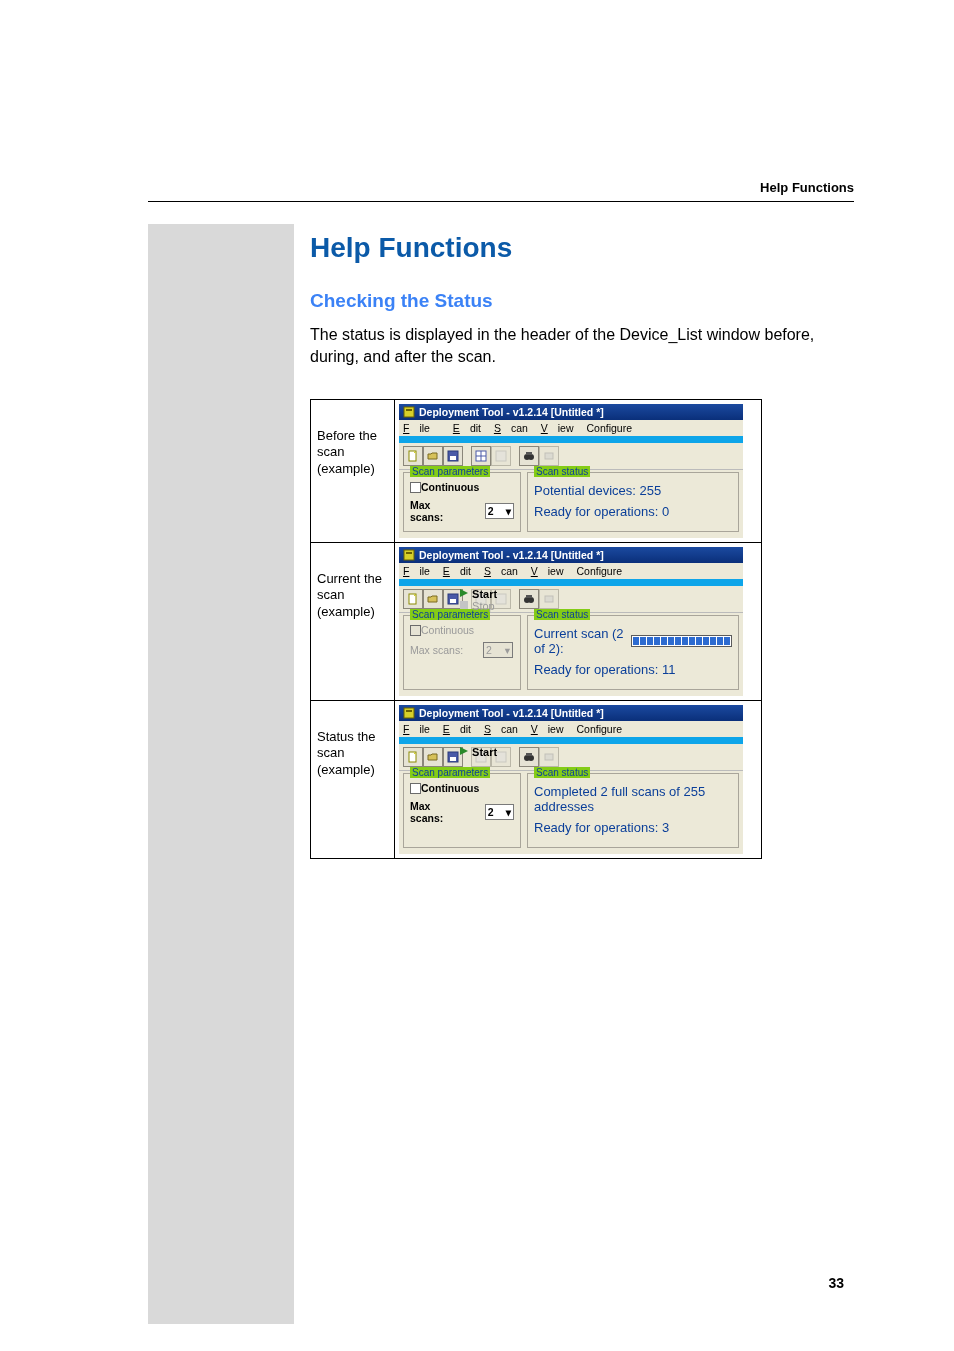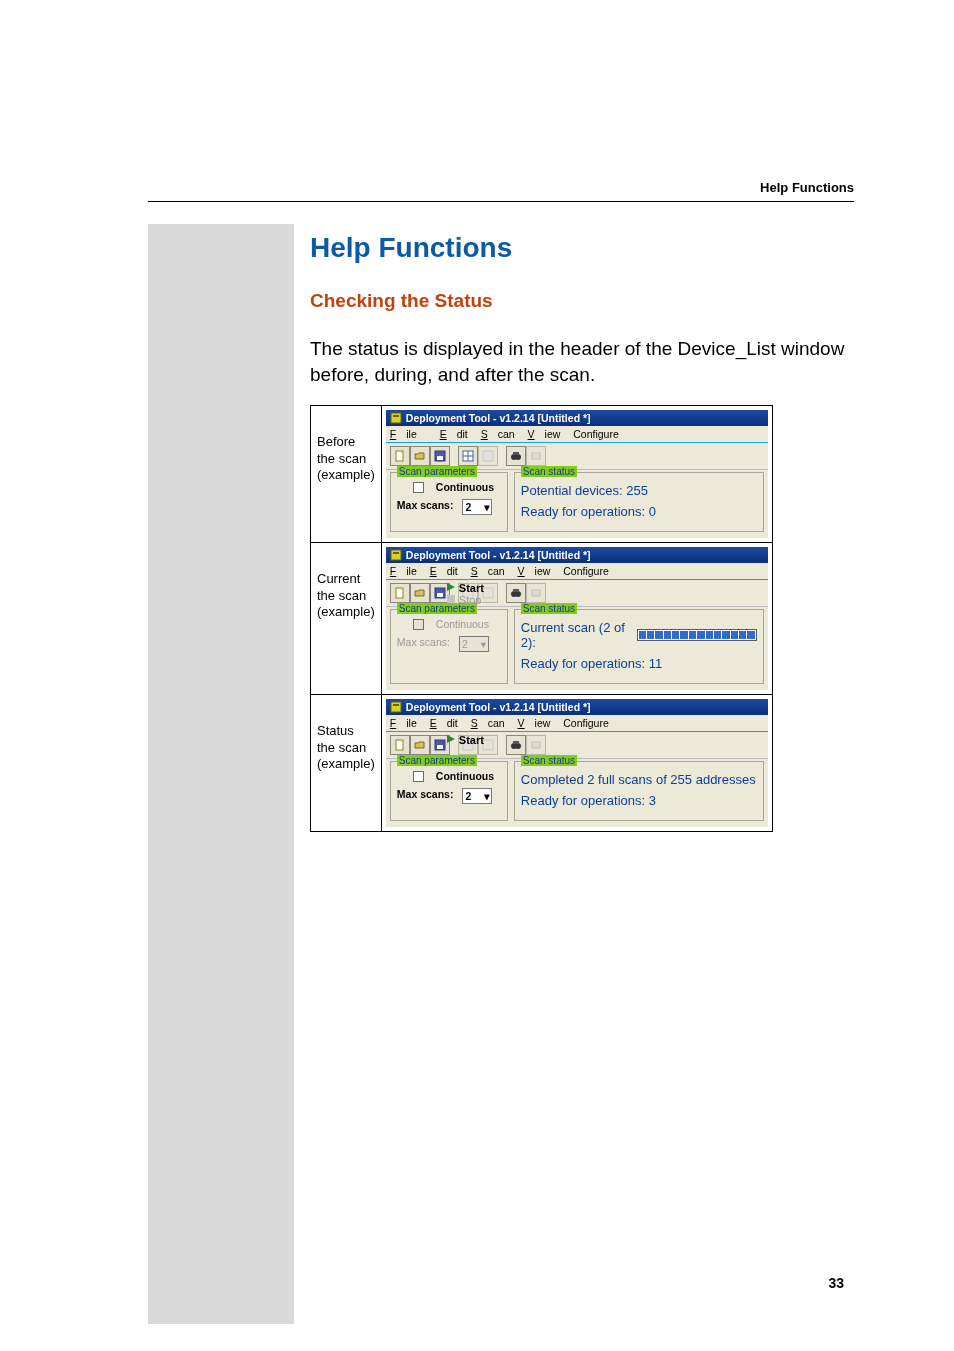--- a/index.html
+++ b/index.html
@@ -35,28 +35,28 @@
     margin-left: 310px;
     padding-top: 30px;
   }
   h1 {
     color: #0b5aa8;
     font-size: 28px;
     font-weight: bold;
     margin: 0 0 26px 0;
   }
   h2 {
-    color: #c2410c;
+    color: #3b82f6;
     font-size: 19px;
     font-weight: bold;
-    margin: 0 0 24px 0;
+    margin: 0 0 12px 0;
   }
   p.body-text {
-    font-size: 19px;
-    margin: 0 0 18px 0;
+    font-size: 16px;
+    margin: 0 0 32px 0;
     line-height: 1.35;
   }
   table.status-table {
     border-collapse: collapse;
     width: 452px;
   }
   table.status-table td {
     border: 1px solid #000;
     vertical-align: top;
   }
@@ -67,41 +67,41 @@
     line-height: 1.25;
   }
   td.shot-cell {
     padding: 4px;
   }
 
   
   .dt-window {
     font-family: Tahoma, Arial, sans-serif;
     font-size: 11px;
-    width: 382px;
+    width: 344px;
   }
   .dt-title {
     background: linear-gradient(#1b4aa0, #0a2f7a);
     color: #fff;
     font-weight: bold;
     padding: 2px 4px;
     font-size: 10.5px;
     display: flex;
     align-items: center;
     gap: 4px;
   }
   .dt-title .app-icon {
     width: 12px; height: 12px;
     display: inline-flex;
     align-items: center;
   }
   .dt-menubar {
     background: #ece9d8;
     padding: 2px 4px;
-    border-bottom: 1px solid #0ea5e9;
+    border-bottom: 7px solid #0ea5e9;
     font-size: 10.5px;
   }
   .dt-menubar span {
     margin-right: 10px;
   }
   .dt-menubar .u { text-decoration: underline; }
   .dt-toolbar {
     background: #ece9d8;
     padding: 3px 4px;
     display: flex;
@@ -142,38 +142,37 @@
     background: #84cc16;
     color: #0b3f99;
     font-size: 10px;
     padding: 0 2px;
   }
   .gb-params { width: 118px; }
   .gb-status { flex: 1; }
   .cb-row {
     display: flex;
     align-items: center;
-    gap: 12px;
+    gap: 0;
     font-size: 10.5px;
     font-weight: bold;
     margin-bottom: 6px;
-    margin-left: 16px;
   }
   .cb-row.disabled { color: #9a9a9a; font-weight: normal; }
   .chk {
     width: 11px; height: 11px;
     border: 1px solid #6b6b6b;
     background: #fff;
     display: inline-block;
   }
   .chk.disabled { background: #e6e3d4; }
   .max-row {
     display: flex;
-    align-items: flex-start;
-    gap: 9px;
+    align-items: center;
+    gap: 20px;
     font-size: 10.5px;
     font-weight: bold;
   }
   .max-row.disabled { color: #9a9a9a; font-weight: normal; }
   .spin {
     border: 1px solid #7a7a7a;
     background: #fff;
     width: 30px;
     height: 16px;
     display: inline-flex;

